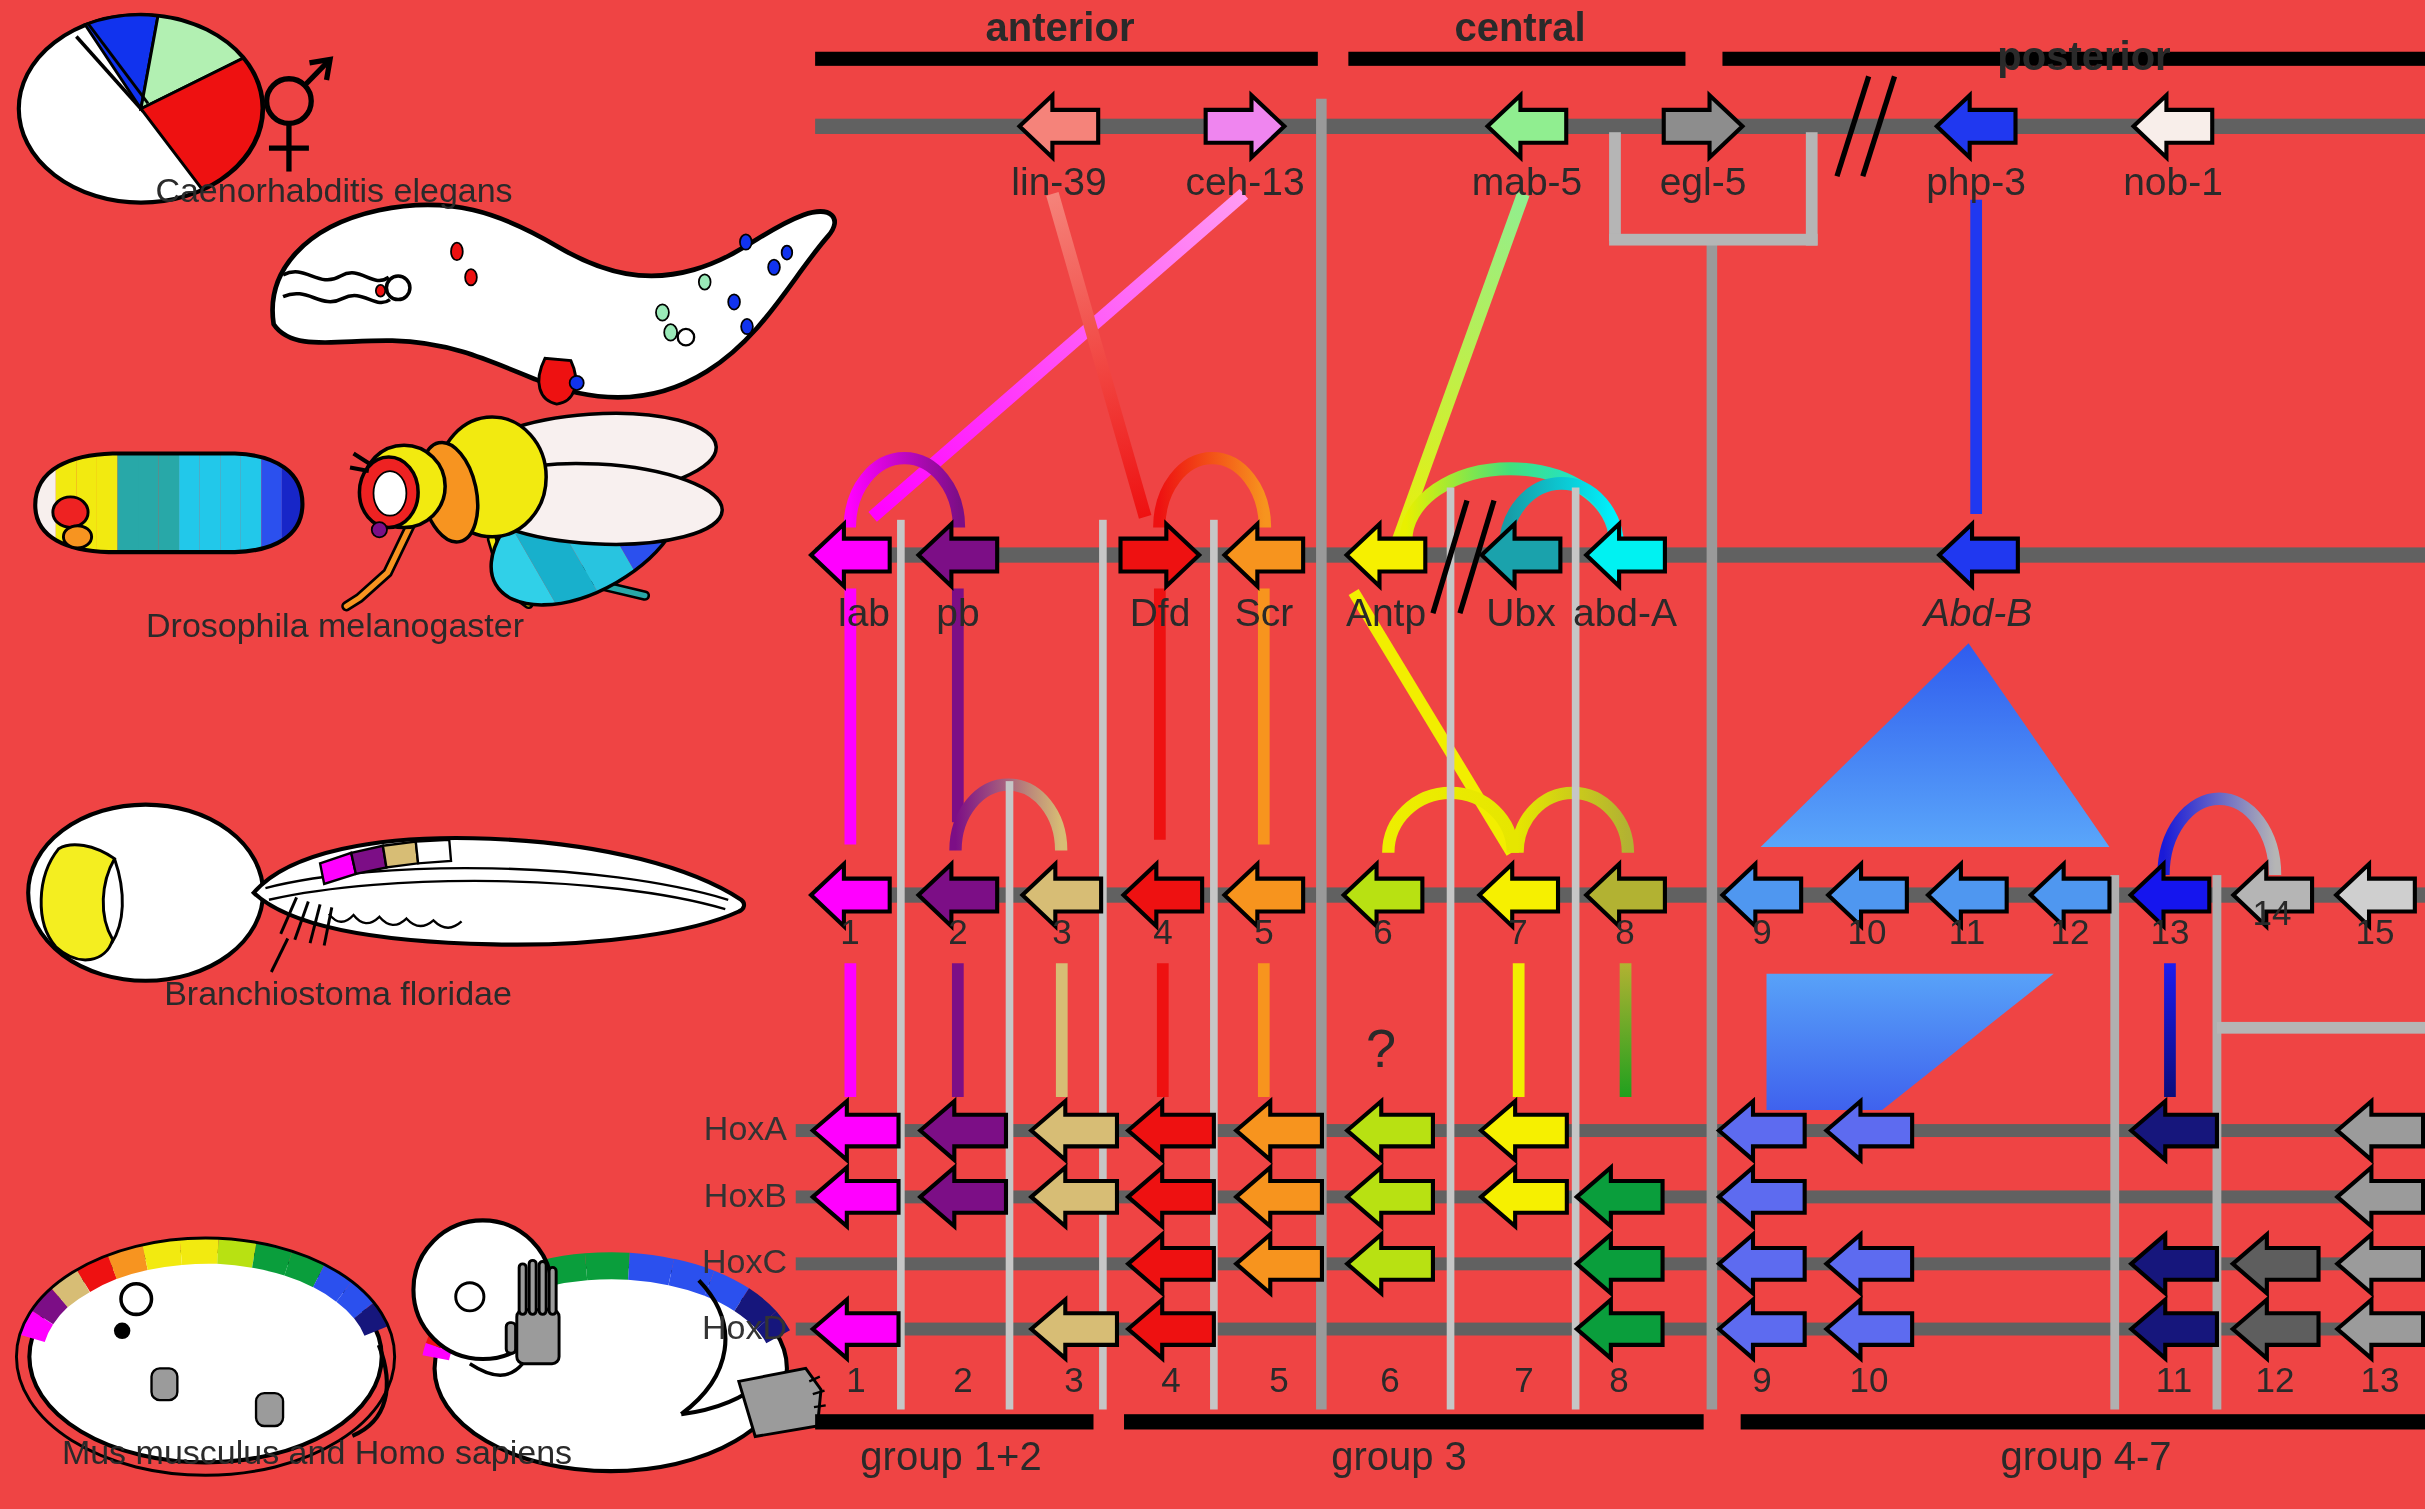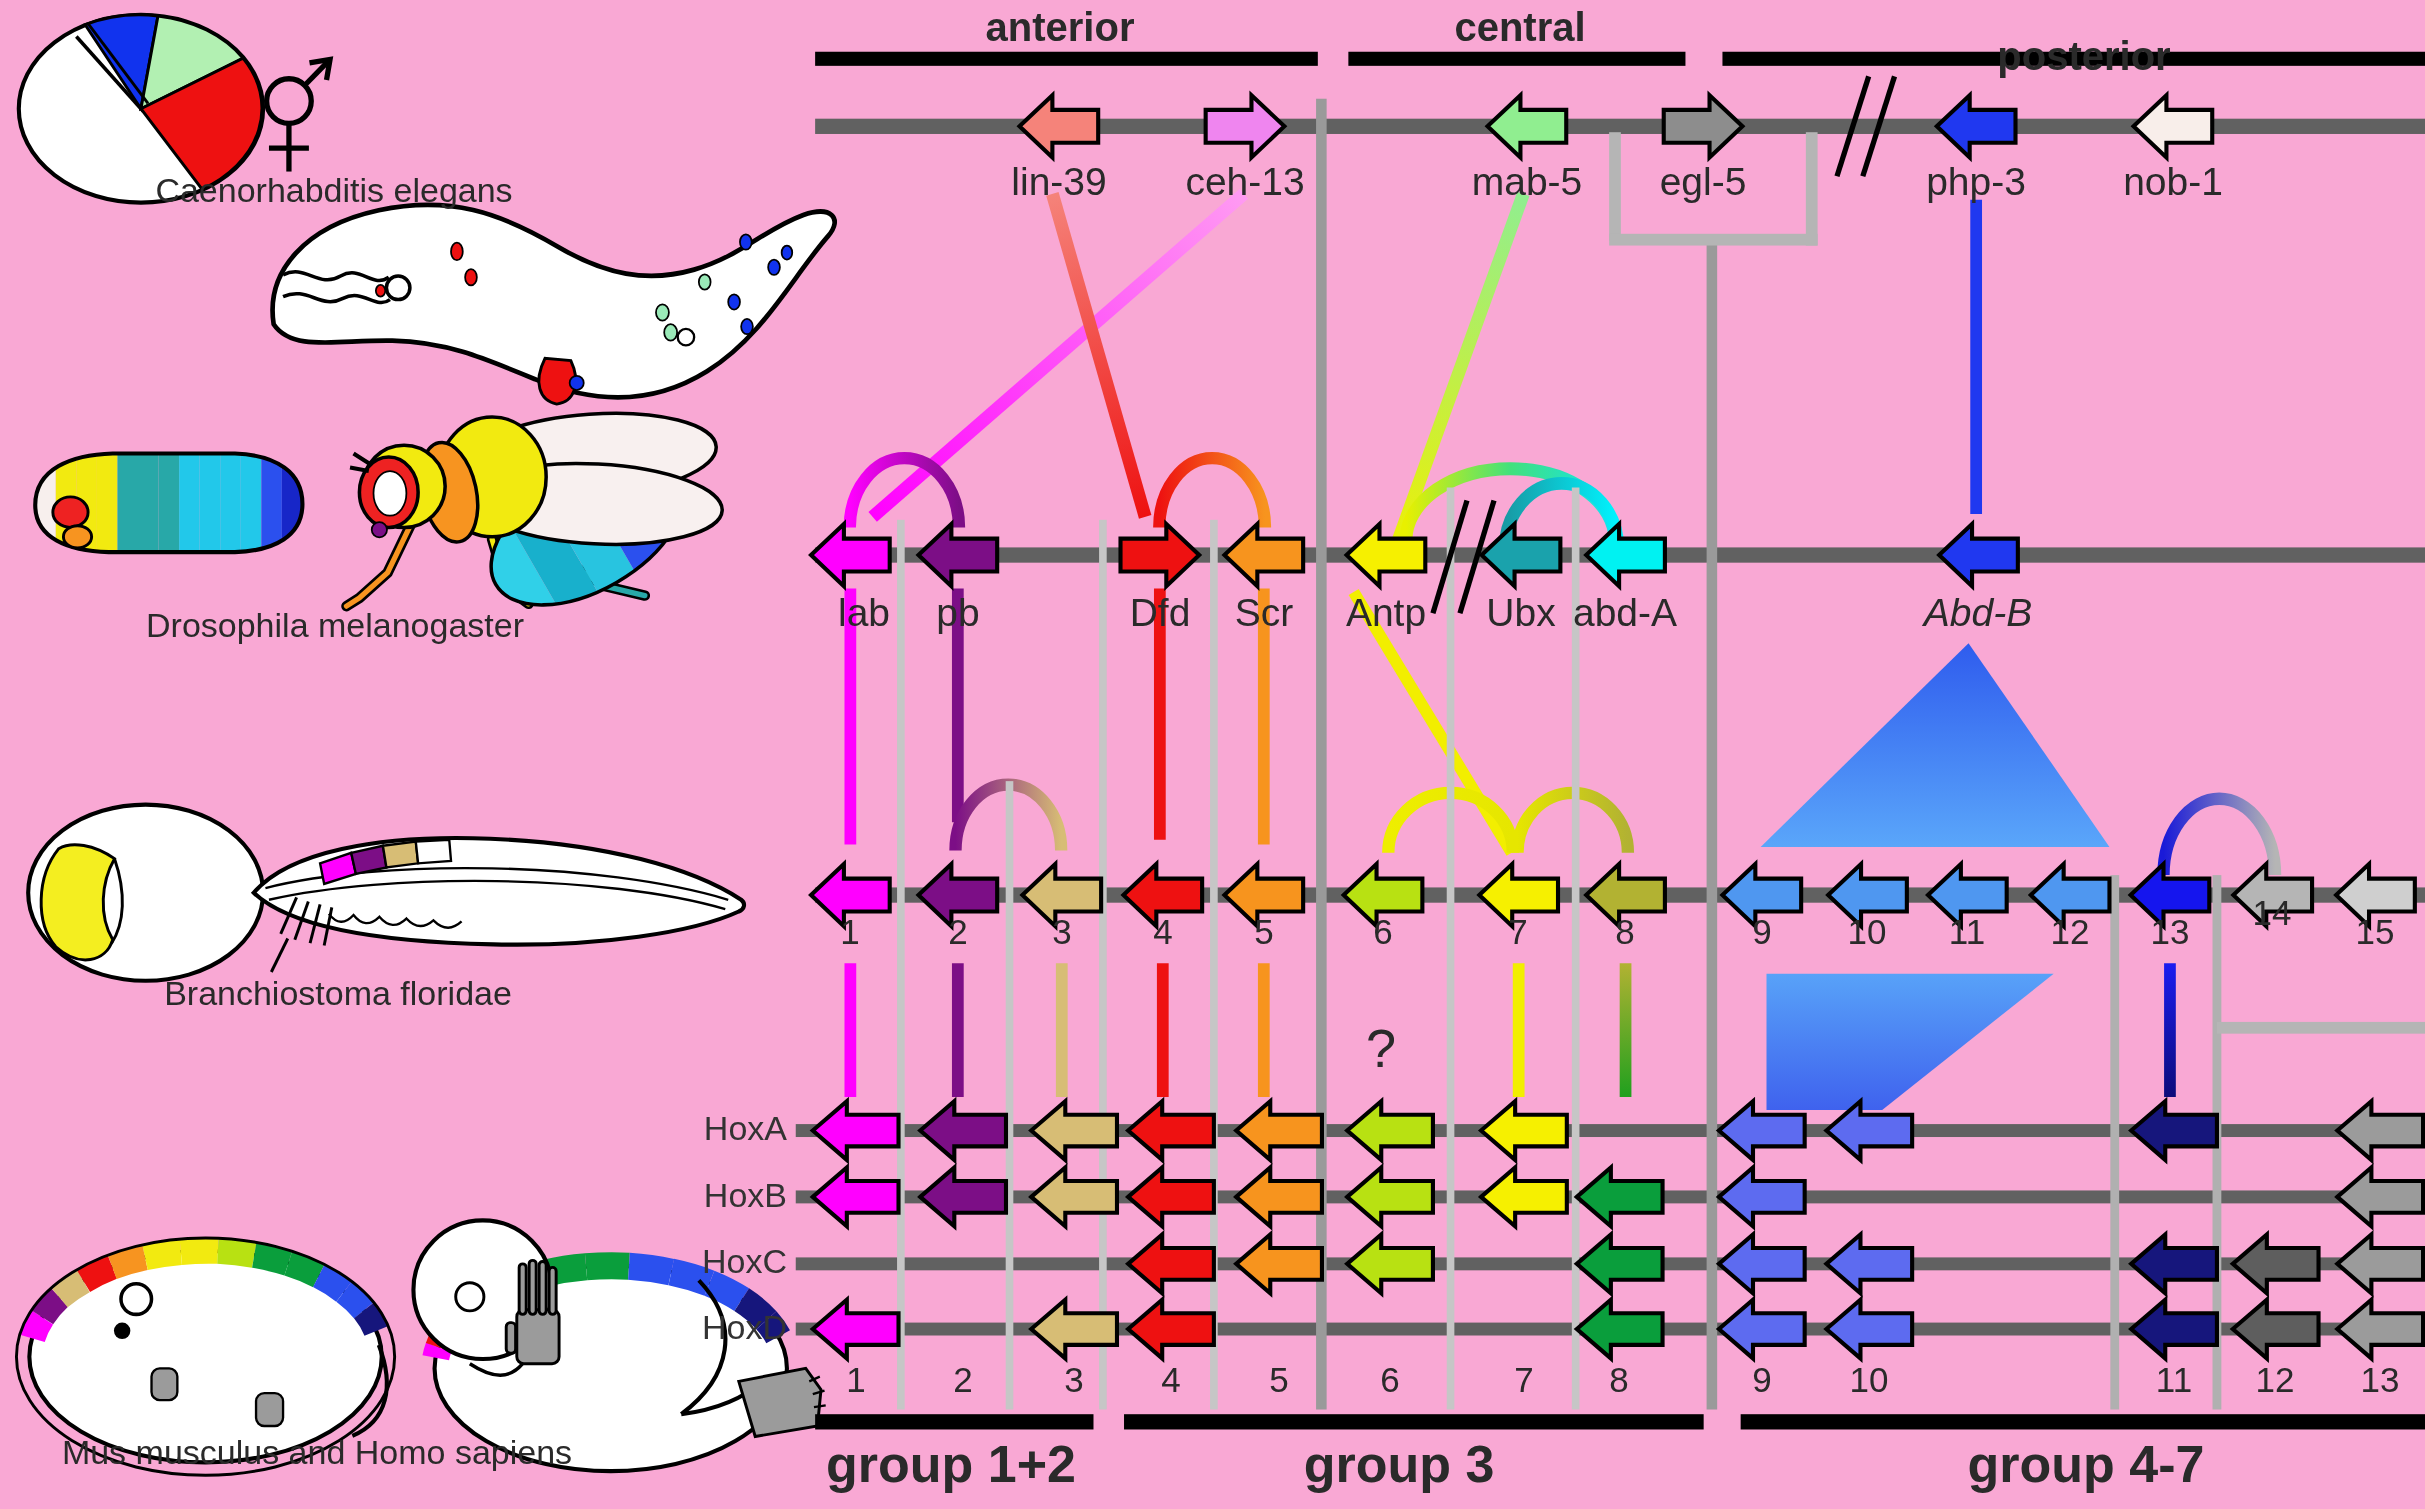--- a/index.html
+++ b/index.html
@@ -1,23 +1,23 @@
 <!DOCTYPE html>
 <html style="font-size:9.4px"><head>
 <meta charset="utf-8">
 <style>
   html,body{margin:0;padding:0;background:#fff}
-  #page{position:relative;width:2426px;height:1510px;background:#f9a8d4;
+  #page{position:relative;width:2426px;height:1510px;background:#ef4444;
         font-family:"Liberation Sans","DejaVu Sans",sans-serif;overflow:hidden}
   #svg{position:absolute;left:0;top:0}
   #labels div{position:absolute;transform:translateX(-50%);white-space:nowrap;color:#2a2a2a}
   .glabel{font-size:39px}
   .gnum{font-size:35px;color:#3a3a3a}
   .hdr{font-size:40px;font-weight:700;color:#000}
-  .grp{font-size:52px;font-weight:700;color:#000}
+  .grp{font-size:40px;font-weight:400;color:#000}
   .cap{font-size:34px;color:#333}
   #labels div.hox{transform:none;font-size:34px;color:#333}
   .qmark{font-size:54px;color:#161616}
 </style>
 </head>
 <body>
 
 <div id="page">
 
   <svg id="svg" width="2426" height="1510" viewBox="0 0 4131 2571">

